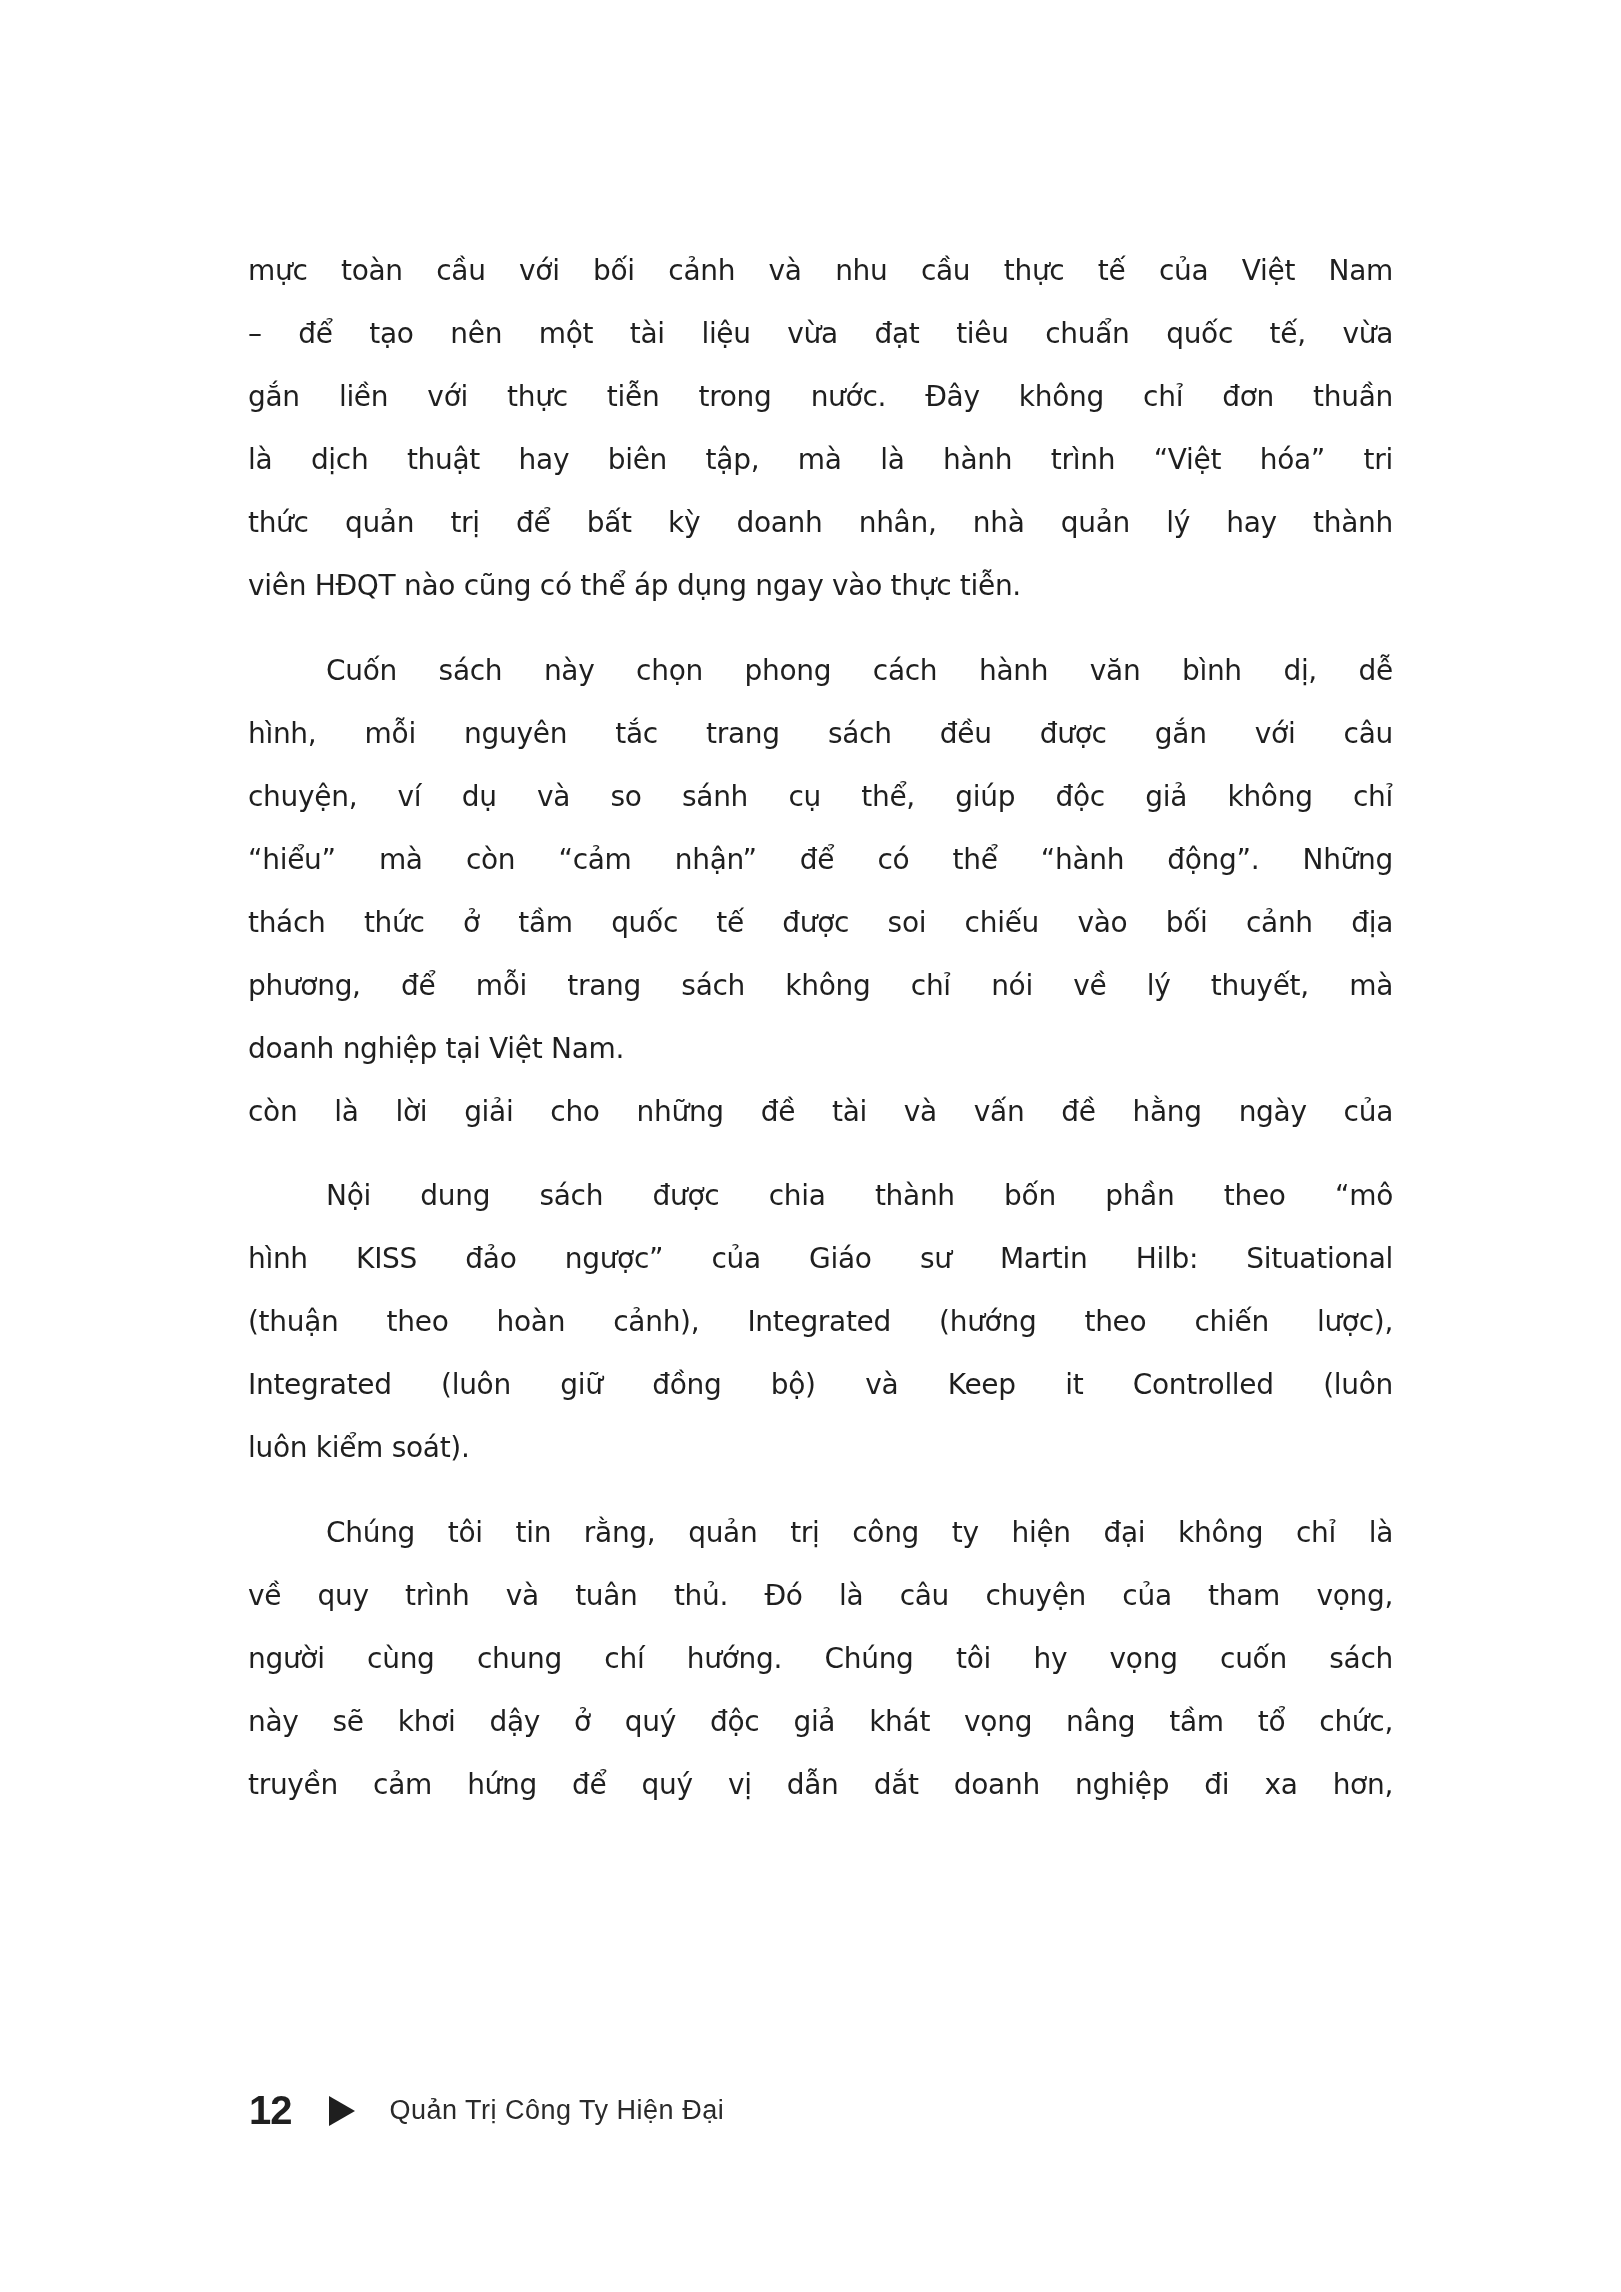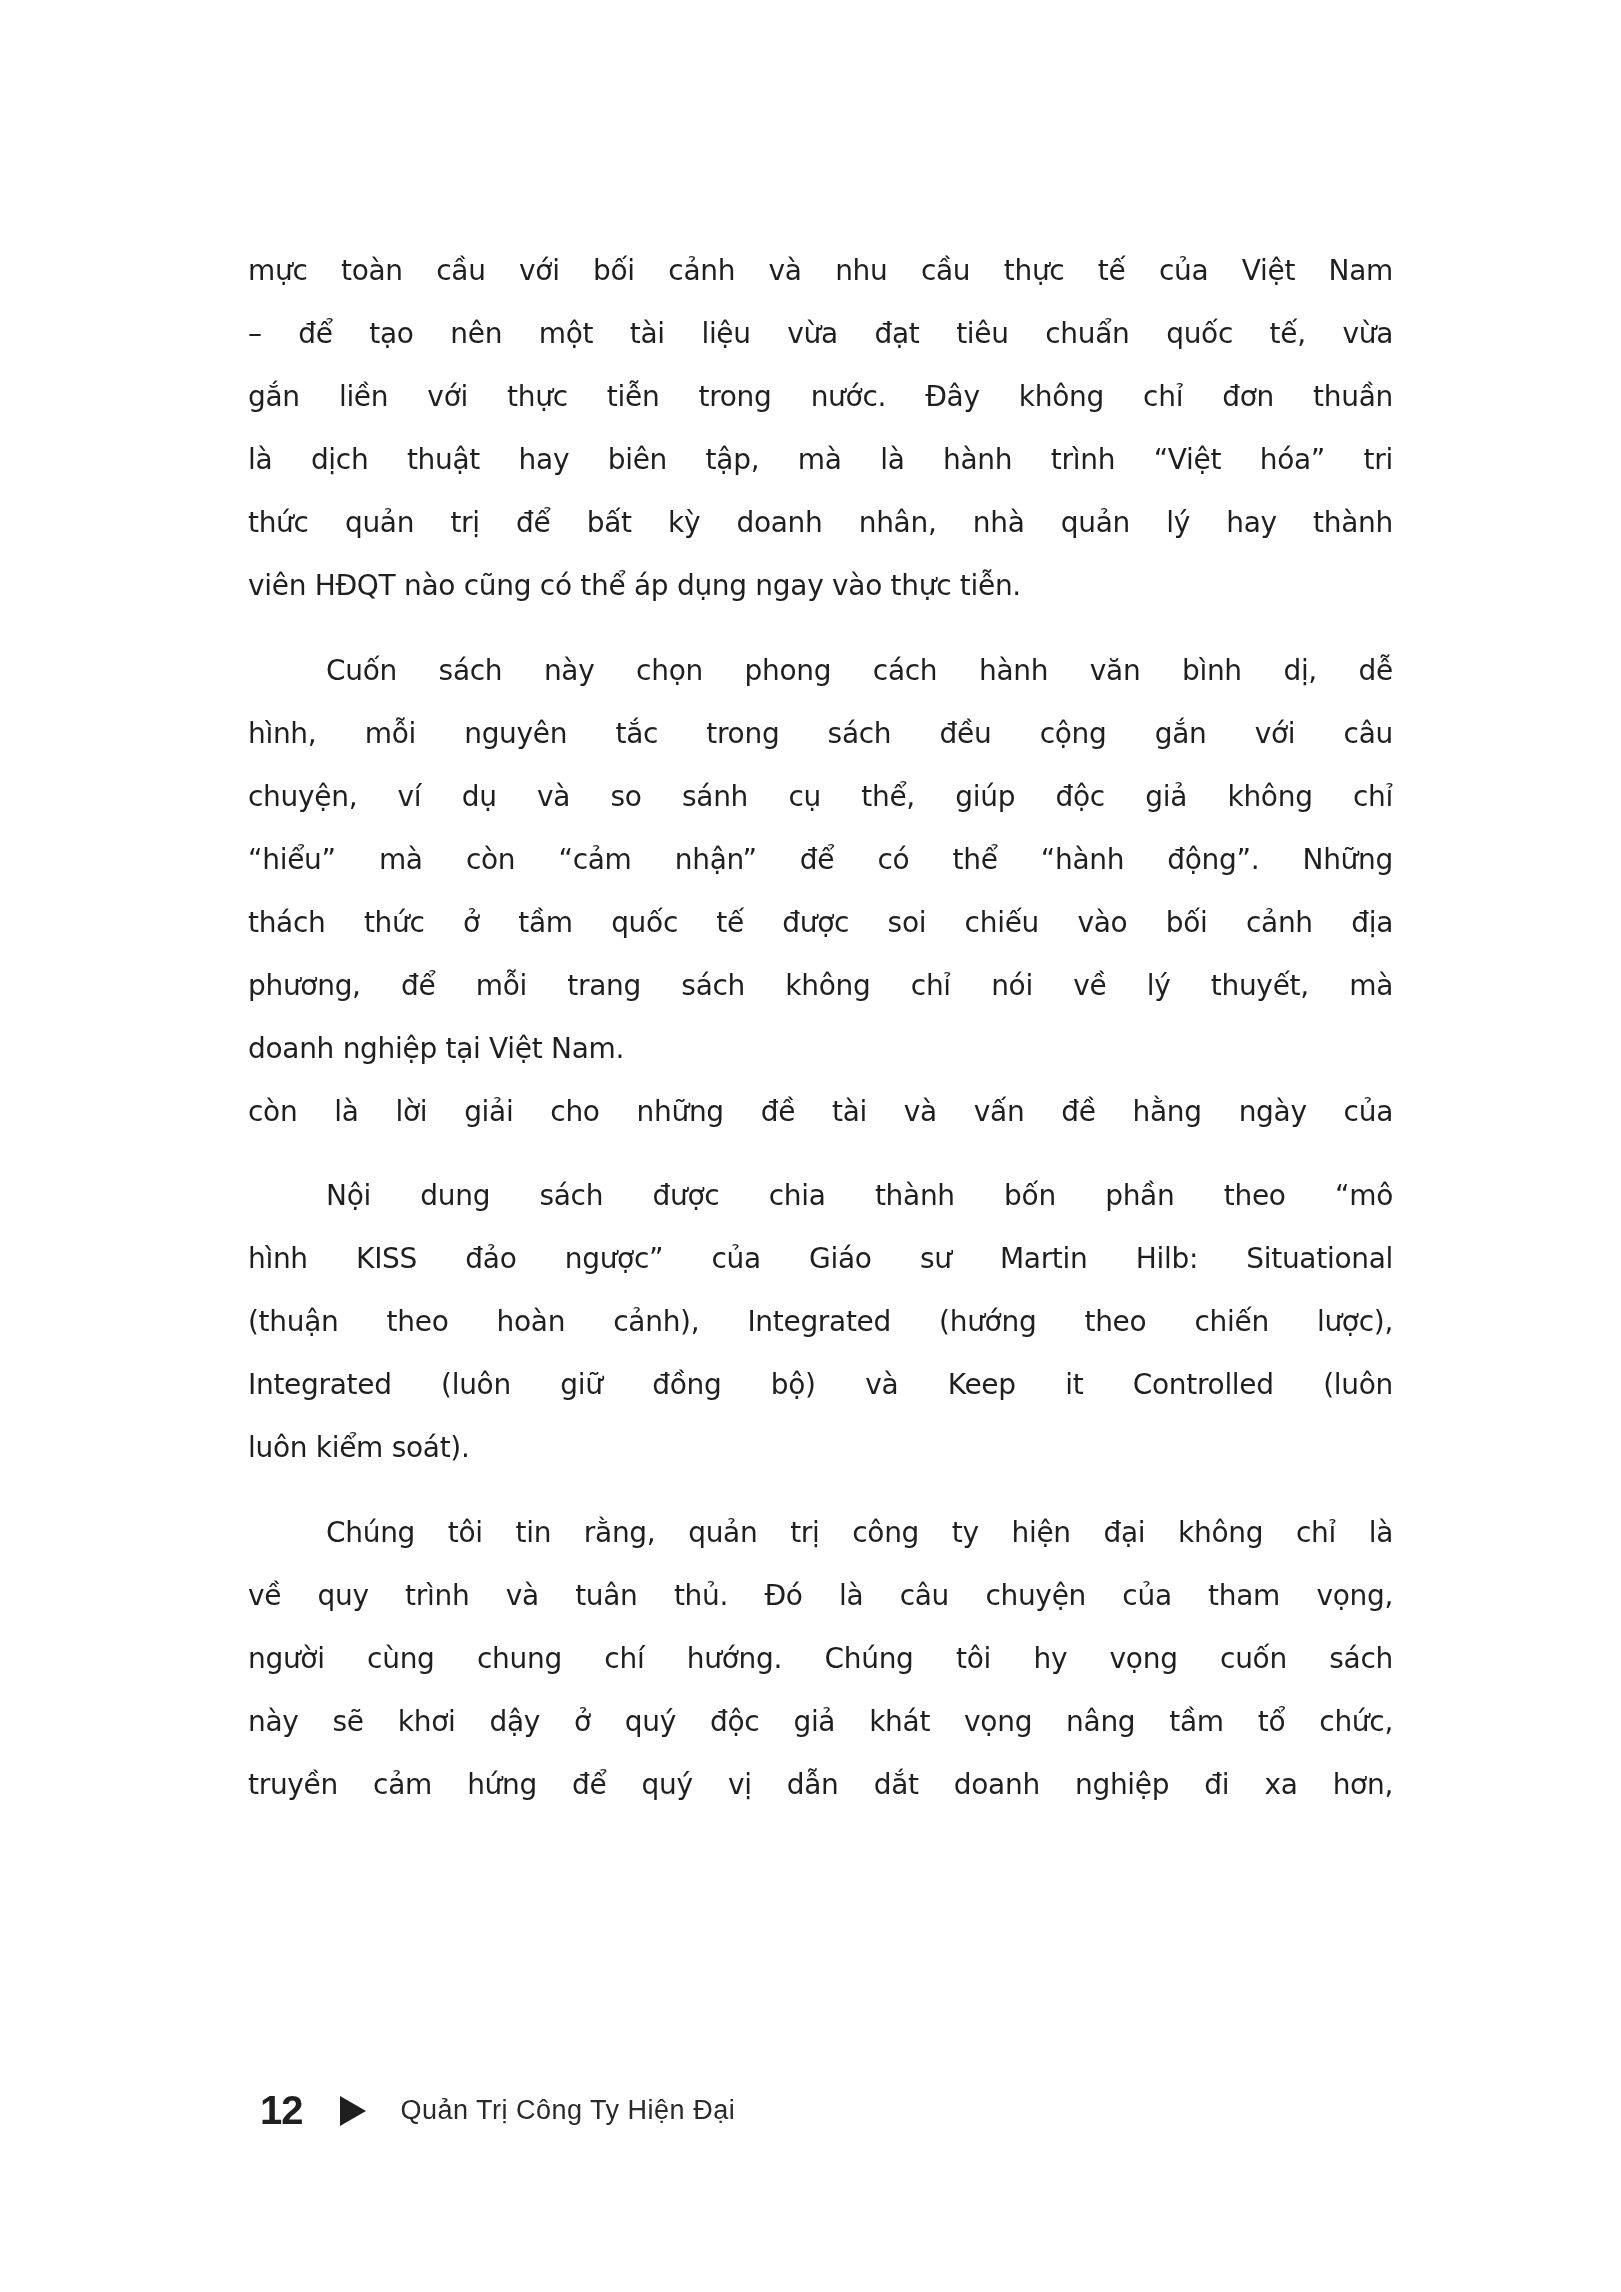--- a/index.html
+++ b/index.html
@@ -38,21 +38,21 @@
   }
   .line.last {
     text-align: center;
     text-align-last: left;
   }
   .line.indent {
     padding-left: 78px;
   }
   .footer {
     position: absolute;
-    left: 260px;
+    left: 249px;
     top: 2086px;
     height: 49px;
     display: flex;
     align-items: center;
   }
   .page-number {
     font-family: "Liberation Sans", sans-serif;
     font-weight: bold;
     font-size: 40px;
     color: #1f1f1f;
@@ -85,21 +85,21 @@
     <span class="line">mực toàn cầu với bối cảnh và nhu cầu thực tế của Việt Nam</span>
     <span class="line">– để tạo nên một tài liệu vừa đạt tiêu chuẩn quốc tế, vừa</span>
     <span class="line">gắn liền với thực tiễn trong nước. Đây không chỉ đơn thuần</span>
     <span class="line">là dịch thuật hay biên tập, mà là hành trình “Việt hóa” tri</span>
     <span class="line">thức quản trị để bất kỳ doanh nhân, nhà quản lý hay thành</span>
     <span class="line last">viên HĐQT nào cũng có thể áp dụng ngay vào thực tiễn.</span>
   </p>
 
   <p class="para">
     <span class="line indent">Cuốn sách này chọn phong cách hành văn bình dị, dễ</span>
-    <span class="line">hình, mỗi nguyên tắc trong sách đều cộng gắn với câu</span>
+    <span class="line">hình, mỗi nguyên tắc trang sách đều được gắn với câu</span>
     <span class="line">chuyện, ví dụ và so sánh cụ thể, giúp độc giả không chỉ</span>
     <span class="line">“hiểu” mà còn “cảm nhận” để có thể “hành động”. Những</span>
     <span class="line">thách thức ở tầm quốc tế được soi chiếu vào bối cảnh địa</span>
     <span class="line">phương, để mỗi trang sách không chỉ nói về lý thuyết, mà</span>
     <span class="line last">doanh nghiệp tại Việt Nam.</span>
     <span class="line">còn là lời giải cho những đề tài và vấn đề hằng ngày của</span>
   </p>
 
   <p class="para">
     <span class="line indent">Nội dung sách được chia thành bốn phần theo “mô</span>

